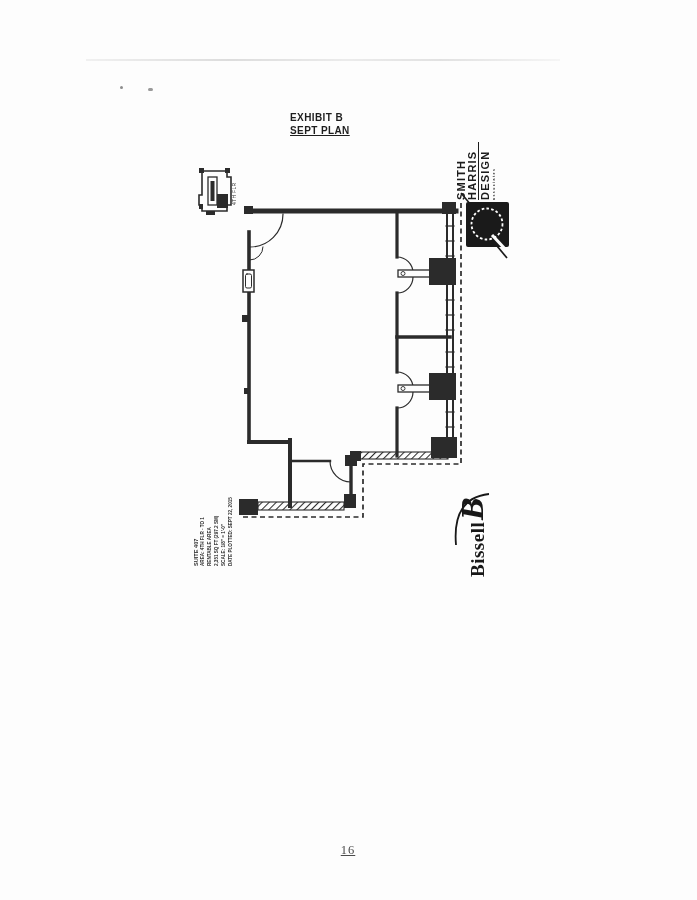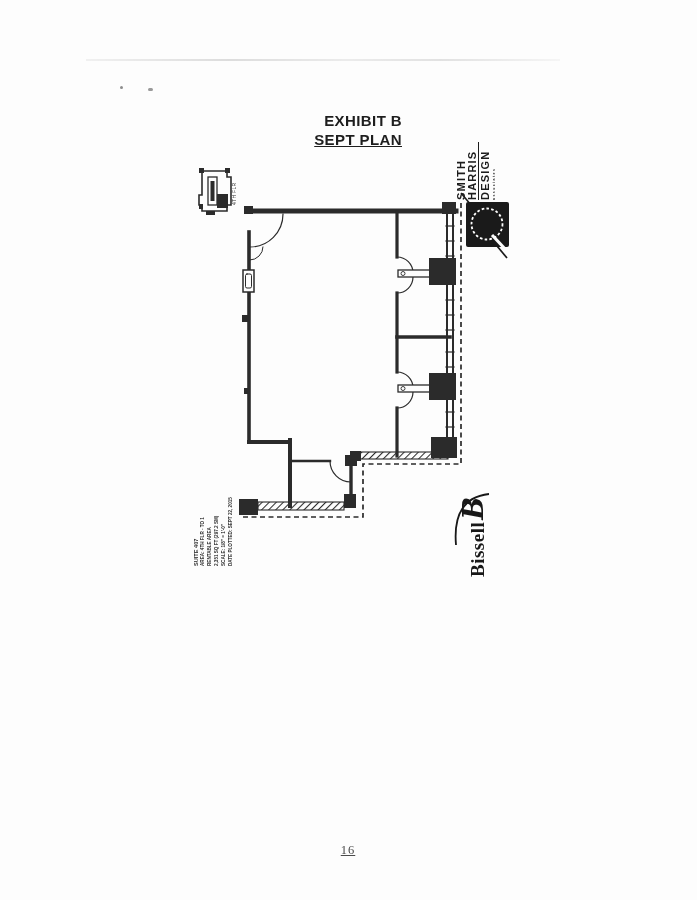--- a/index.html
+++ b/index.html
@@ -12,22 +12,22 @@
   }
   .abs{position:absolute;}
 
   
   .scan-streak{top:59px;left:86px;width:474px;height:2px;
     background:linear-gradient(90deg,rgba(0,0,0,.05),rgba(0,0,0,.13) 30%,rgba(0,0,0,.07) 55%,rgba(0,0,0,.11) 75%,rgba(0,0,0,.03));}
   .speck1{top:86px;left:120px;width:3px;height:3px;background:#8d8d8d;border-radius:50%;}
   .speck2{top:88px;left:148px;width:5px;height:3px;background:#9a9a9a;border-radius:2px;}
 
   
-  .exhibit-title{top:112px;left:290px;width:112px;text-align:right;
-    font-weight:bold;font-size:15px;letter-spacing:.4px;color:#1e1e1e;line-height:1.25;}
+  .exhibit-title{top:112px;left:290px;width:112px;text-align:left;
+    font-weight:bold;font-size:10px;letter-spacing:.4px;color:#1e1e1e;line-height:1.25;}
   .exhibit-title .u{text-decoration:underline;}
 
   
   .rot-ccw{transform:rotate(-90deg) translateX(-100%);transform-origin:0 0;}
 
   
   .sh-wrap{top:142px;left:456px;width:54px;height:58px;}
   .sh-inner{width:58px;height:54px;}
   .sh-line{font-weight:bold;font-size:11px;line-height:1.02;letter-spacing:1.2px;color:#1c1c1c;
     font-family:"Liberation Sans",sans-serif;white-space:nowrap;}

